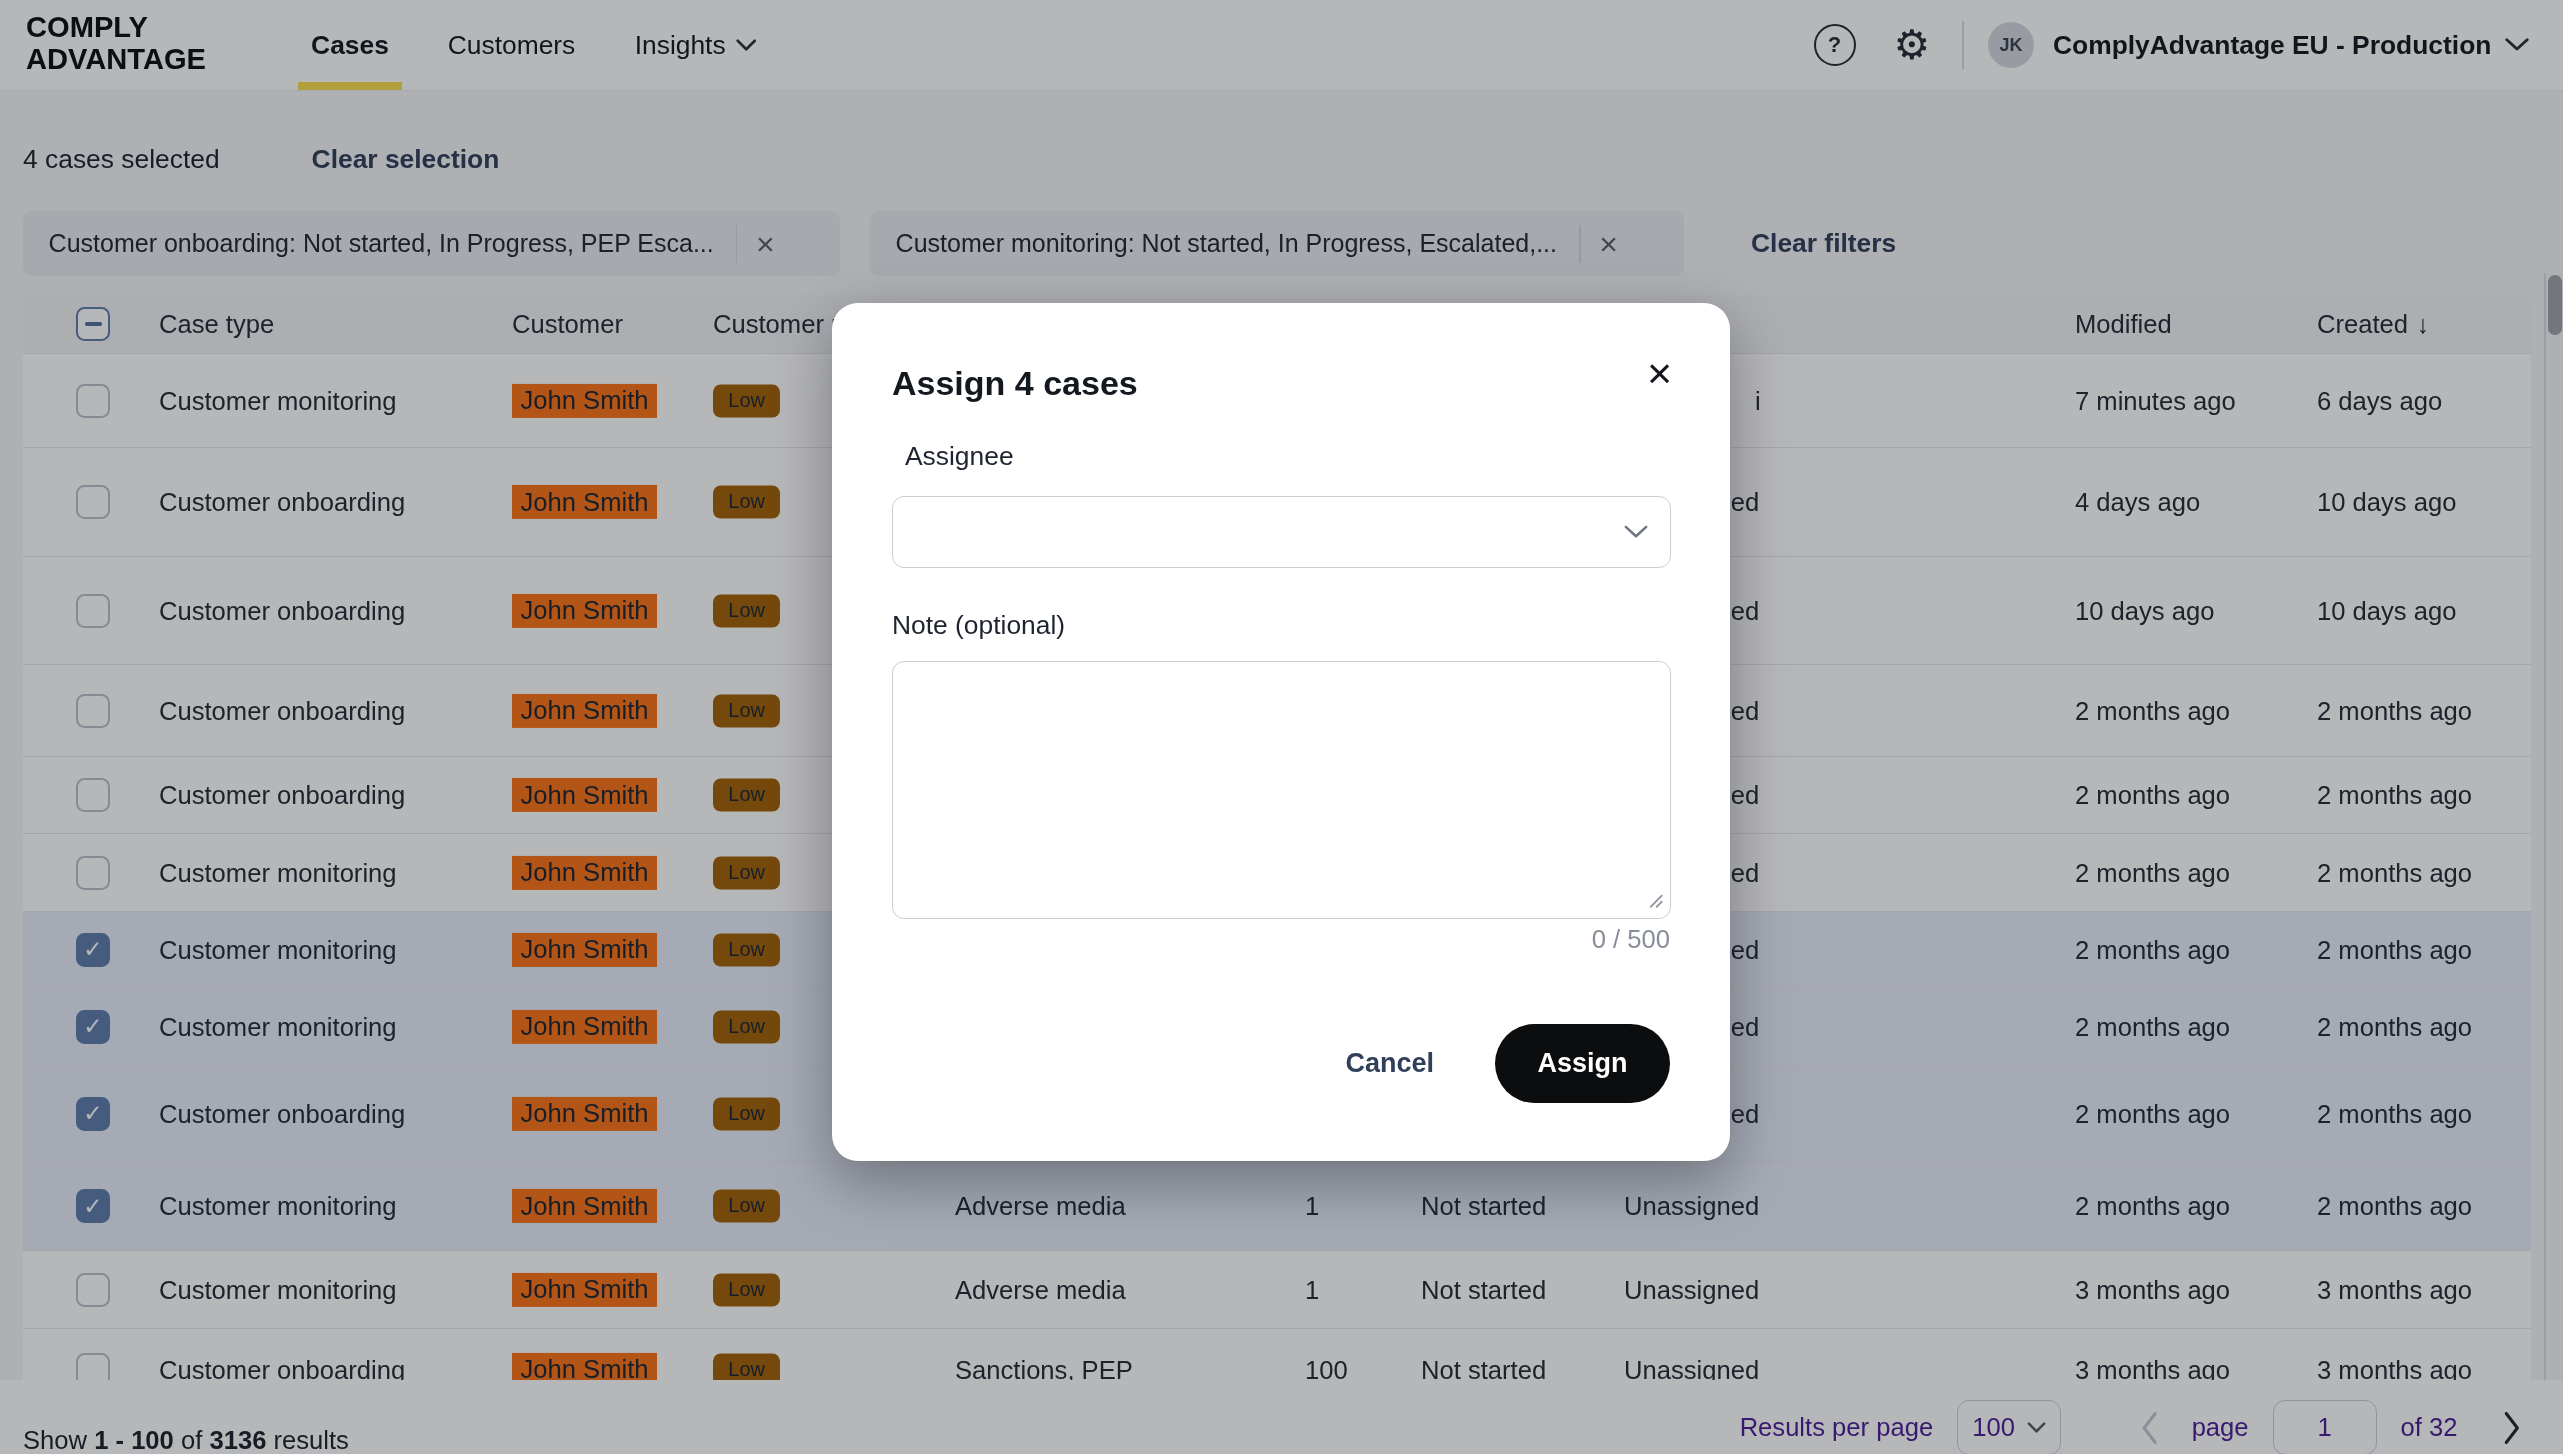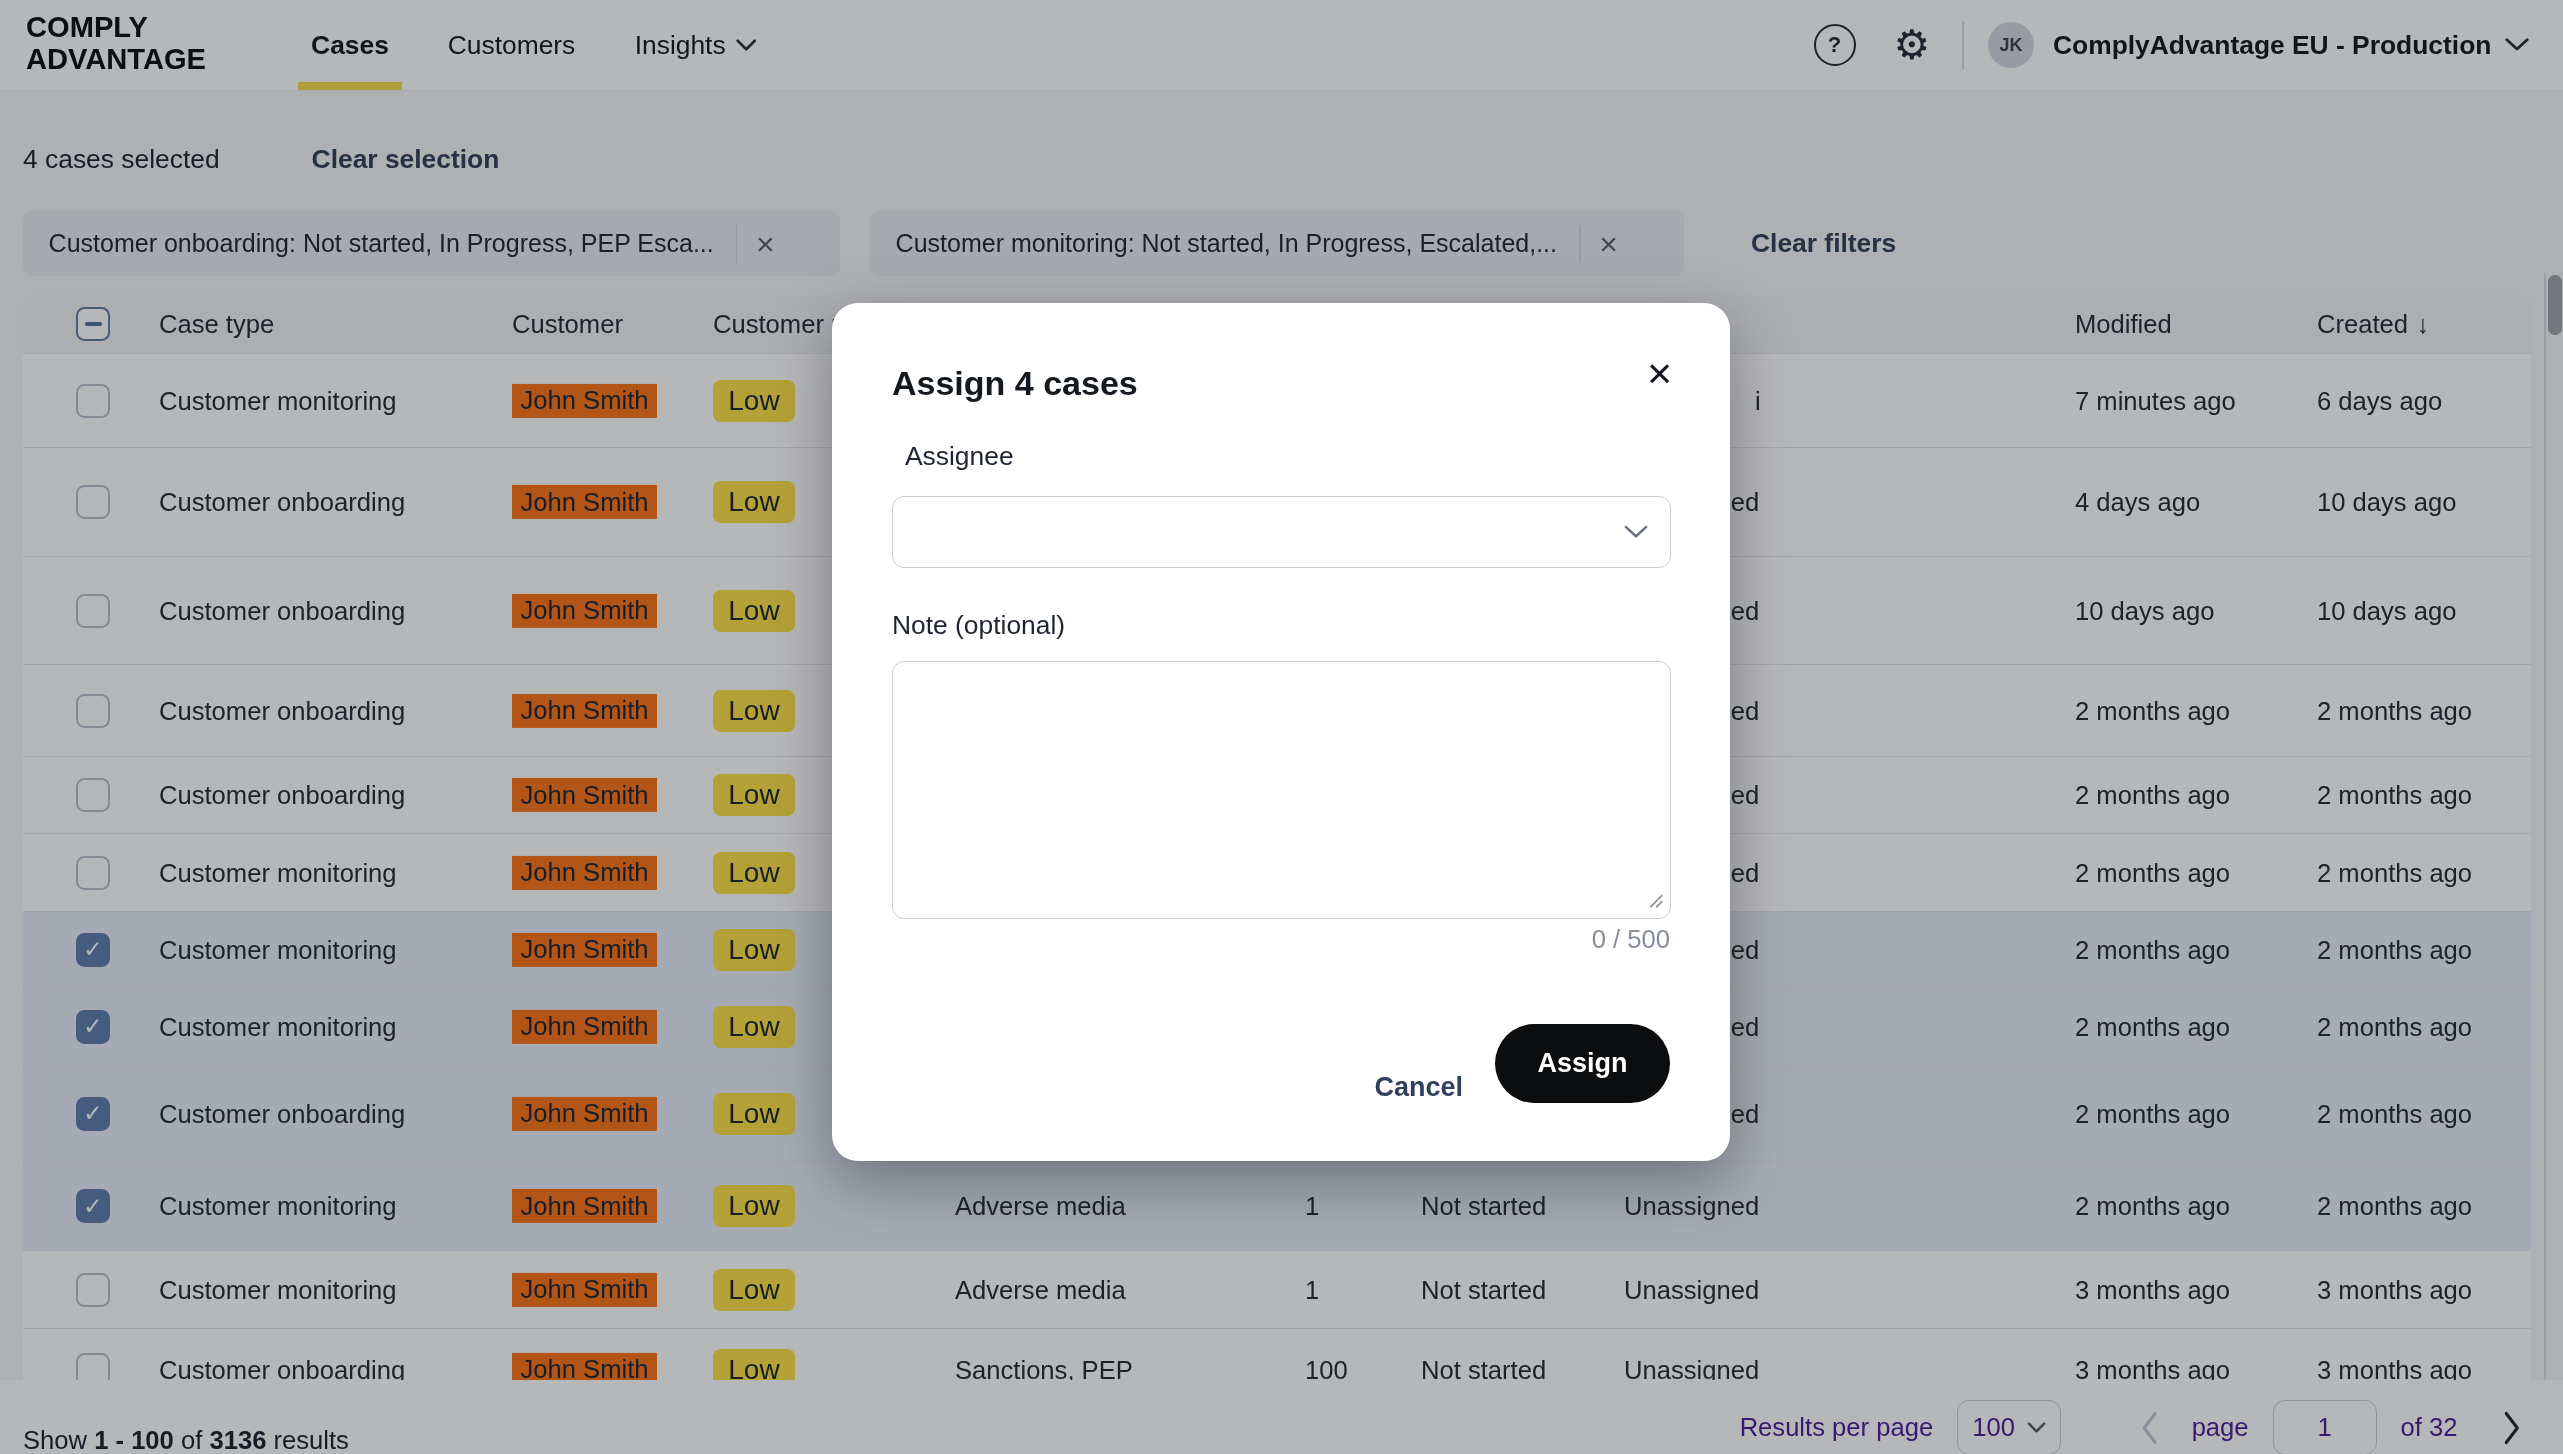--- a/index.html
+++ b/index.html
@@ -46,21 +46,21 @@
   .c-status{left:1398px;}
   .c-assign{left:1601px;}
   .c-tail{left:1732px;}
   .c-mod{left:2052px;}
   .c-created{left:2294px;}
   .cb{width:34px;height:34px;border:2.1px solid #b9bfc9;border-radius:8.5px;background:#fff;box-sizing:border-box;display:flex;align-items:center;justify-content:center;}
   .cb.on{background:#5f7dab;border-color:#5f7dab;color:#fff;font-size:23px;}
   .cb.ind{border-color:#5f7dab;}
   .cb.ind .dash{width:17px;height:3.4px;border-radius:1.7px;background:#53719f;}
   .hl{display:inline-block;background:#f97316;padding:2.6px 8.5px;color:#1d2430;}
-  .badge{display:inline-block;background:#fde047;border-radius:7.7px;padding:5.1px 15.3px;font-size:28px;color:#1d2430;}
+  .badge{display:inline-block;background:#a16207;border-radius:7.7px;padding:5.1px 15.3px;font-size:20px;color:#1d2430;}
   .sort-arrow{margin-left:8.5px;font-weight:400;}
 
   
   .sb-track{position:absolute;left:2544px;top:273px;width:1.7px;height:1107px;background:#dbdcdf;z-index:6;}
   .sb-thumb{position:absolute;left:2548px;top:275px;width:13.6px;height:60px;background:#a0a3a8;border-radius:6.8px;z-index:6;cursor:pointer;}
 
   
   .footer{position:absolute;left:0;top:1380px;width:2563px;height:75px;background:#ffffff;display:flex;align-items:flex-end;z-index:20;}
   .foot-left{margin-left:23px;font-size:25.6px;color:#1d222c;white-space:nowrap;}
   .foot-left b{font-weight:700;}
@@ -74,21 +74,21 @@
   .modal{position:absolute;left:832px;top:303px;width:898px;height:858px;background:#ffffff;border-radius:26px;box-shadow:0 20.5px 60px rgba(9,12,20,.35);z-index:50;}
   .m-title{position:absolute;left:60px;top:61px;font-size:34px;font-weight:600;color:#14181f;}
   .m-close{position:absolute;right:58px;top:49px;font-size:43px;font-weight:400;color:#14171d;cursor:pointer;line-height:1;}
   .m-label{position:absolute;left:60px;font-size:26.4px;font-weight:500;color:#1f2430;}
   .m-select{position:absolute;left:60px;top:193px;width:779px;height:72px;border:1.7px solid #c9cdd5;border-radius:12px;box-sizing:border-box;background:#fff;cursor:pointer;display:flex;align-items:center;}
   .m-select .chev{position:absolute;right:22px;top:50%;transform:translateY(-50%);}
   .m-textarea-wrap{position:absolute;left:60px;top:358px;width:779px;height:258px;}
   .m-textarea{width:100%;height:100%;border:1.7px solid #c9cdd5;border-radius:12px;box-sizing:border-box;resize:none;outline:none;font-family:"Liberation Sans",sans-serif;font-size:25.6px;padding:15.3px 19px;}
   .resize-h{position:absolute;right:6.8px;bottom:6.8px;}
   .m-counter{position:absolute;right:60px;top:622px;font-size:25.6px;color:#878d98;}
-  .m-actions{position:absolute;right:60px;top:721px;height:79px;display:flex;align-items:flex-end;gap:32px;}
+  .m-actions{position:absolute;right:60px;top:721px;height:79px;display:flex;align-items:center;gap:61px;}
   .btn-cancel{font-size:27px;font-weight:700;color:#31405a;cursor:pointer;}
   .btn-assign{width:175px;height:79px;border-radius:40px;background:#0c0d0f;color:#ffffff;font-size:27px;font-weight:700;display:flex;align-items:center;justify-content:center;cursor:pointer;border:none;}
 </style>
 </head>
 <body>
 
 <div id="app">
 
   <header class="topnav">
     <div class="logo">

